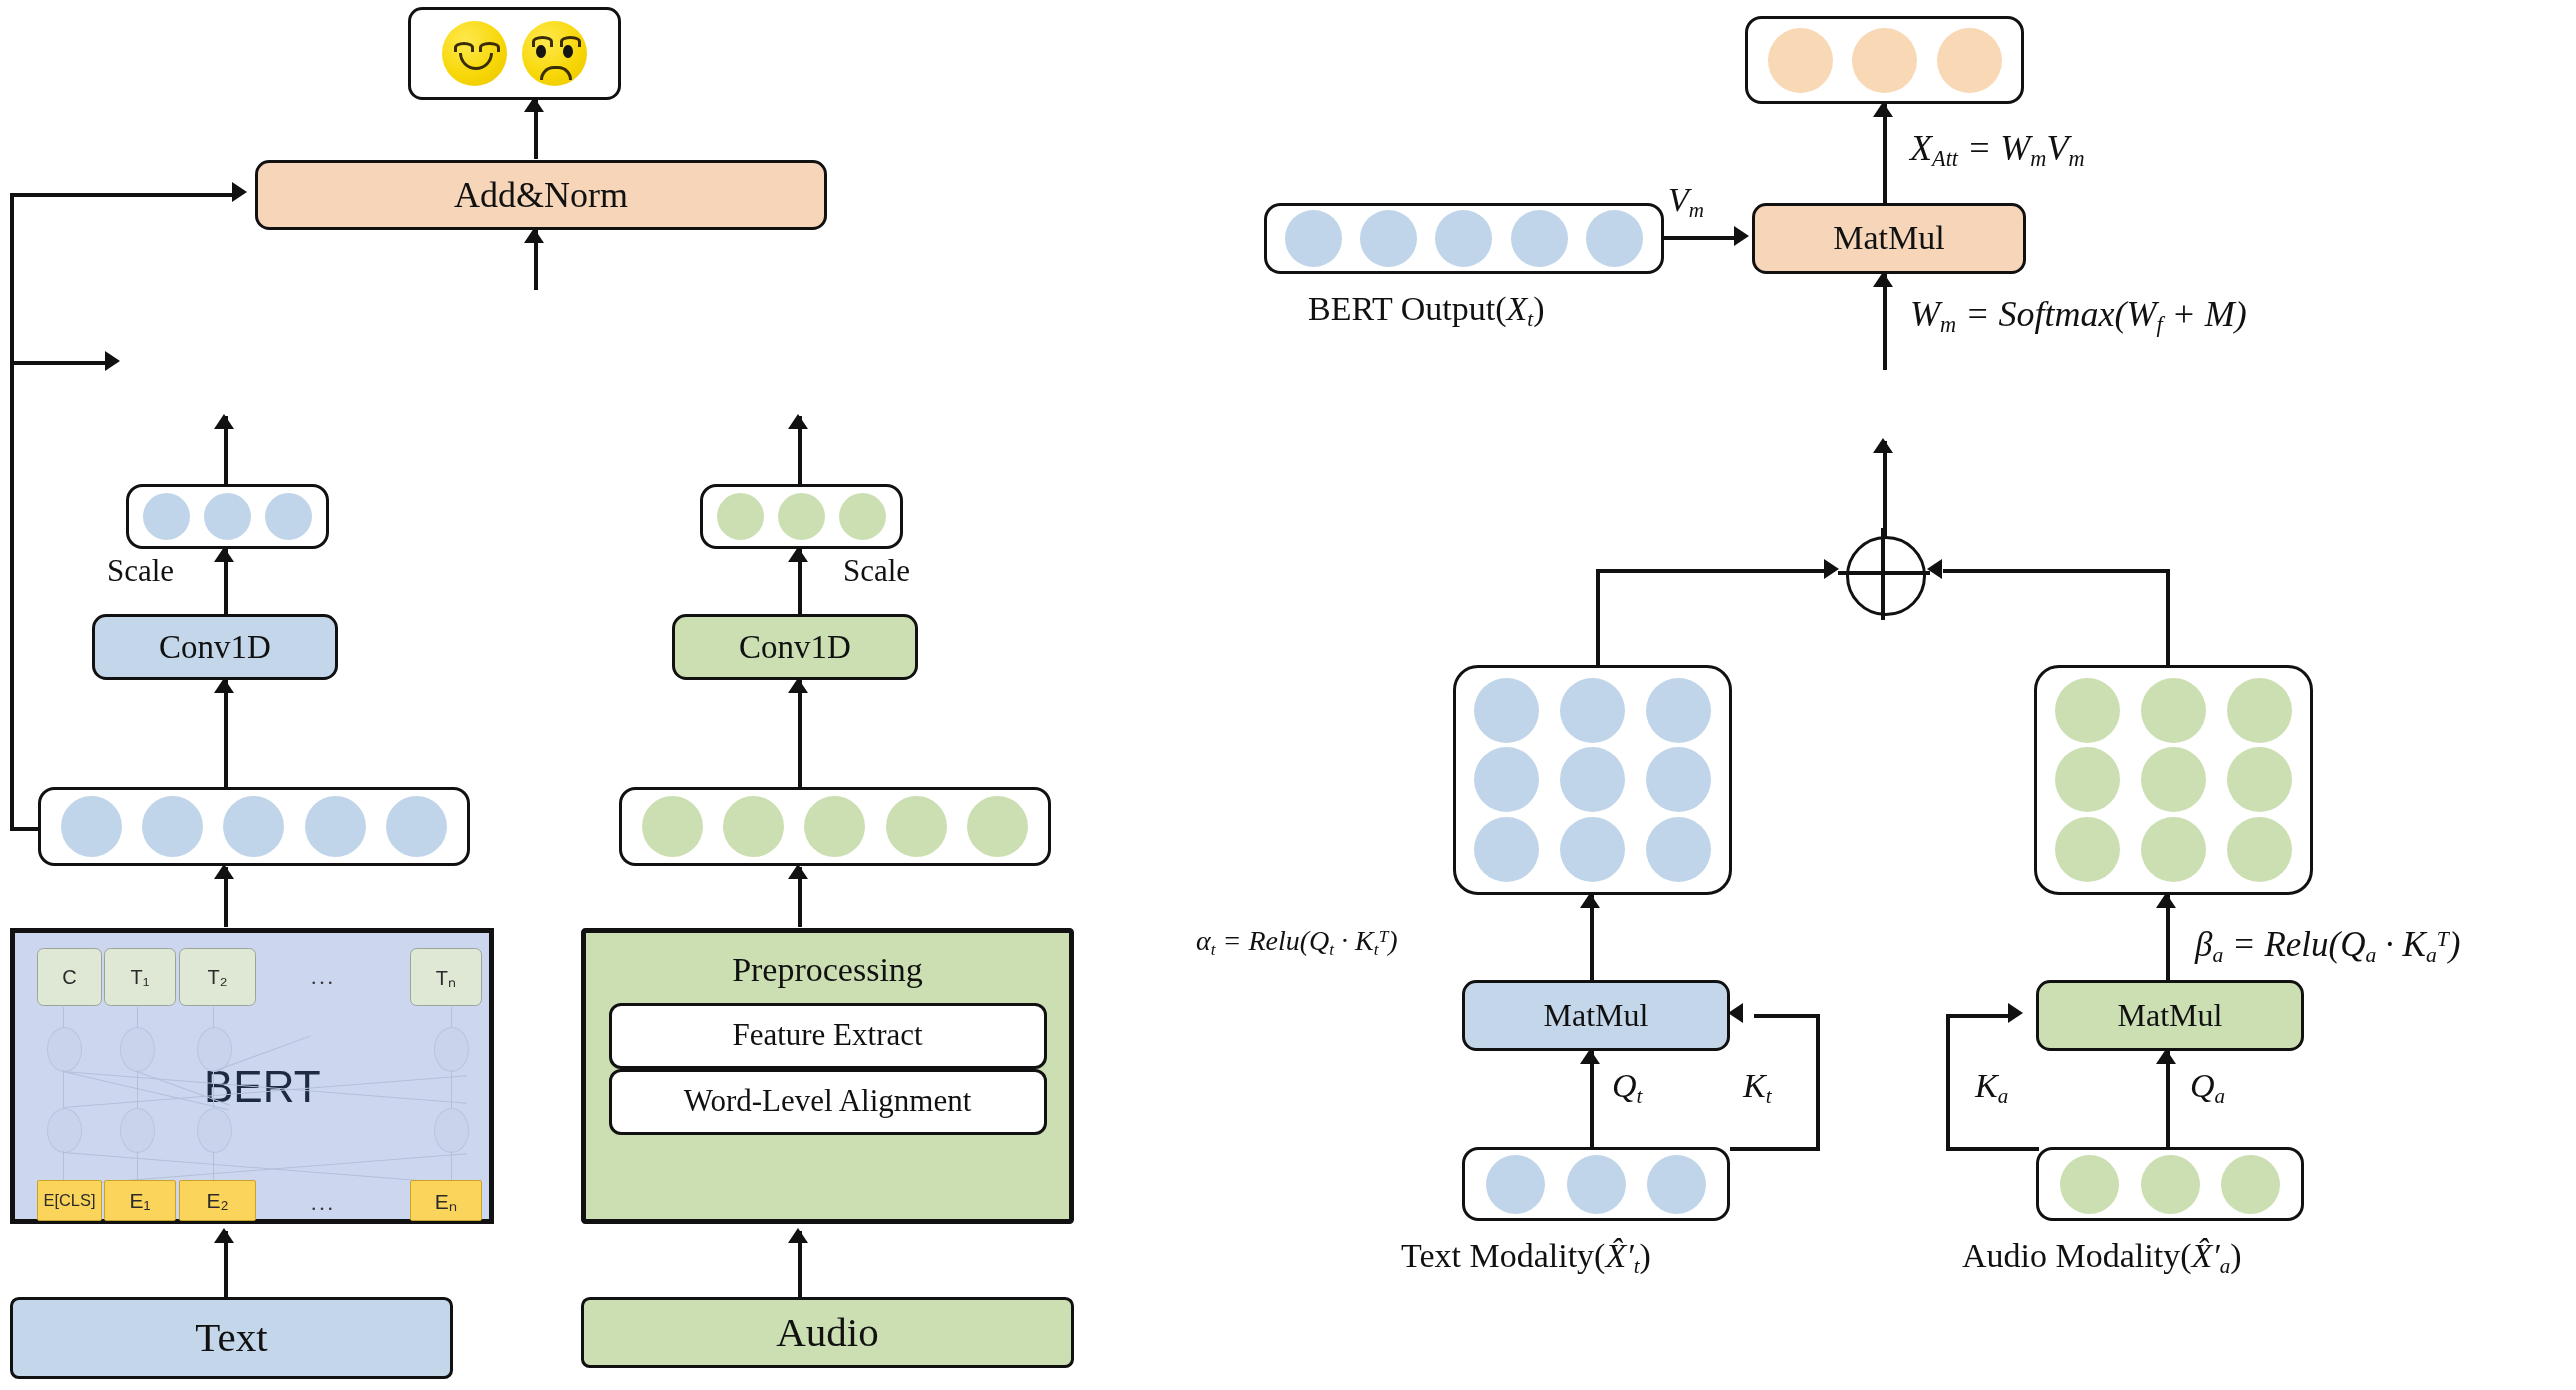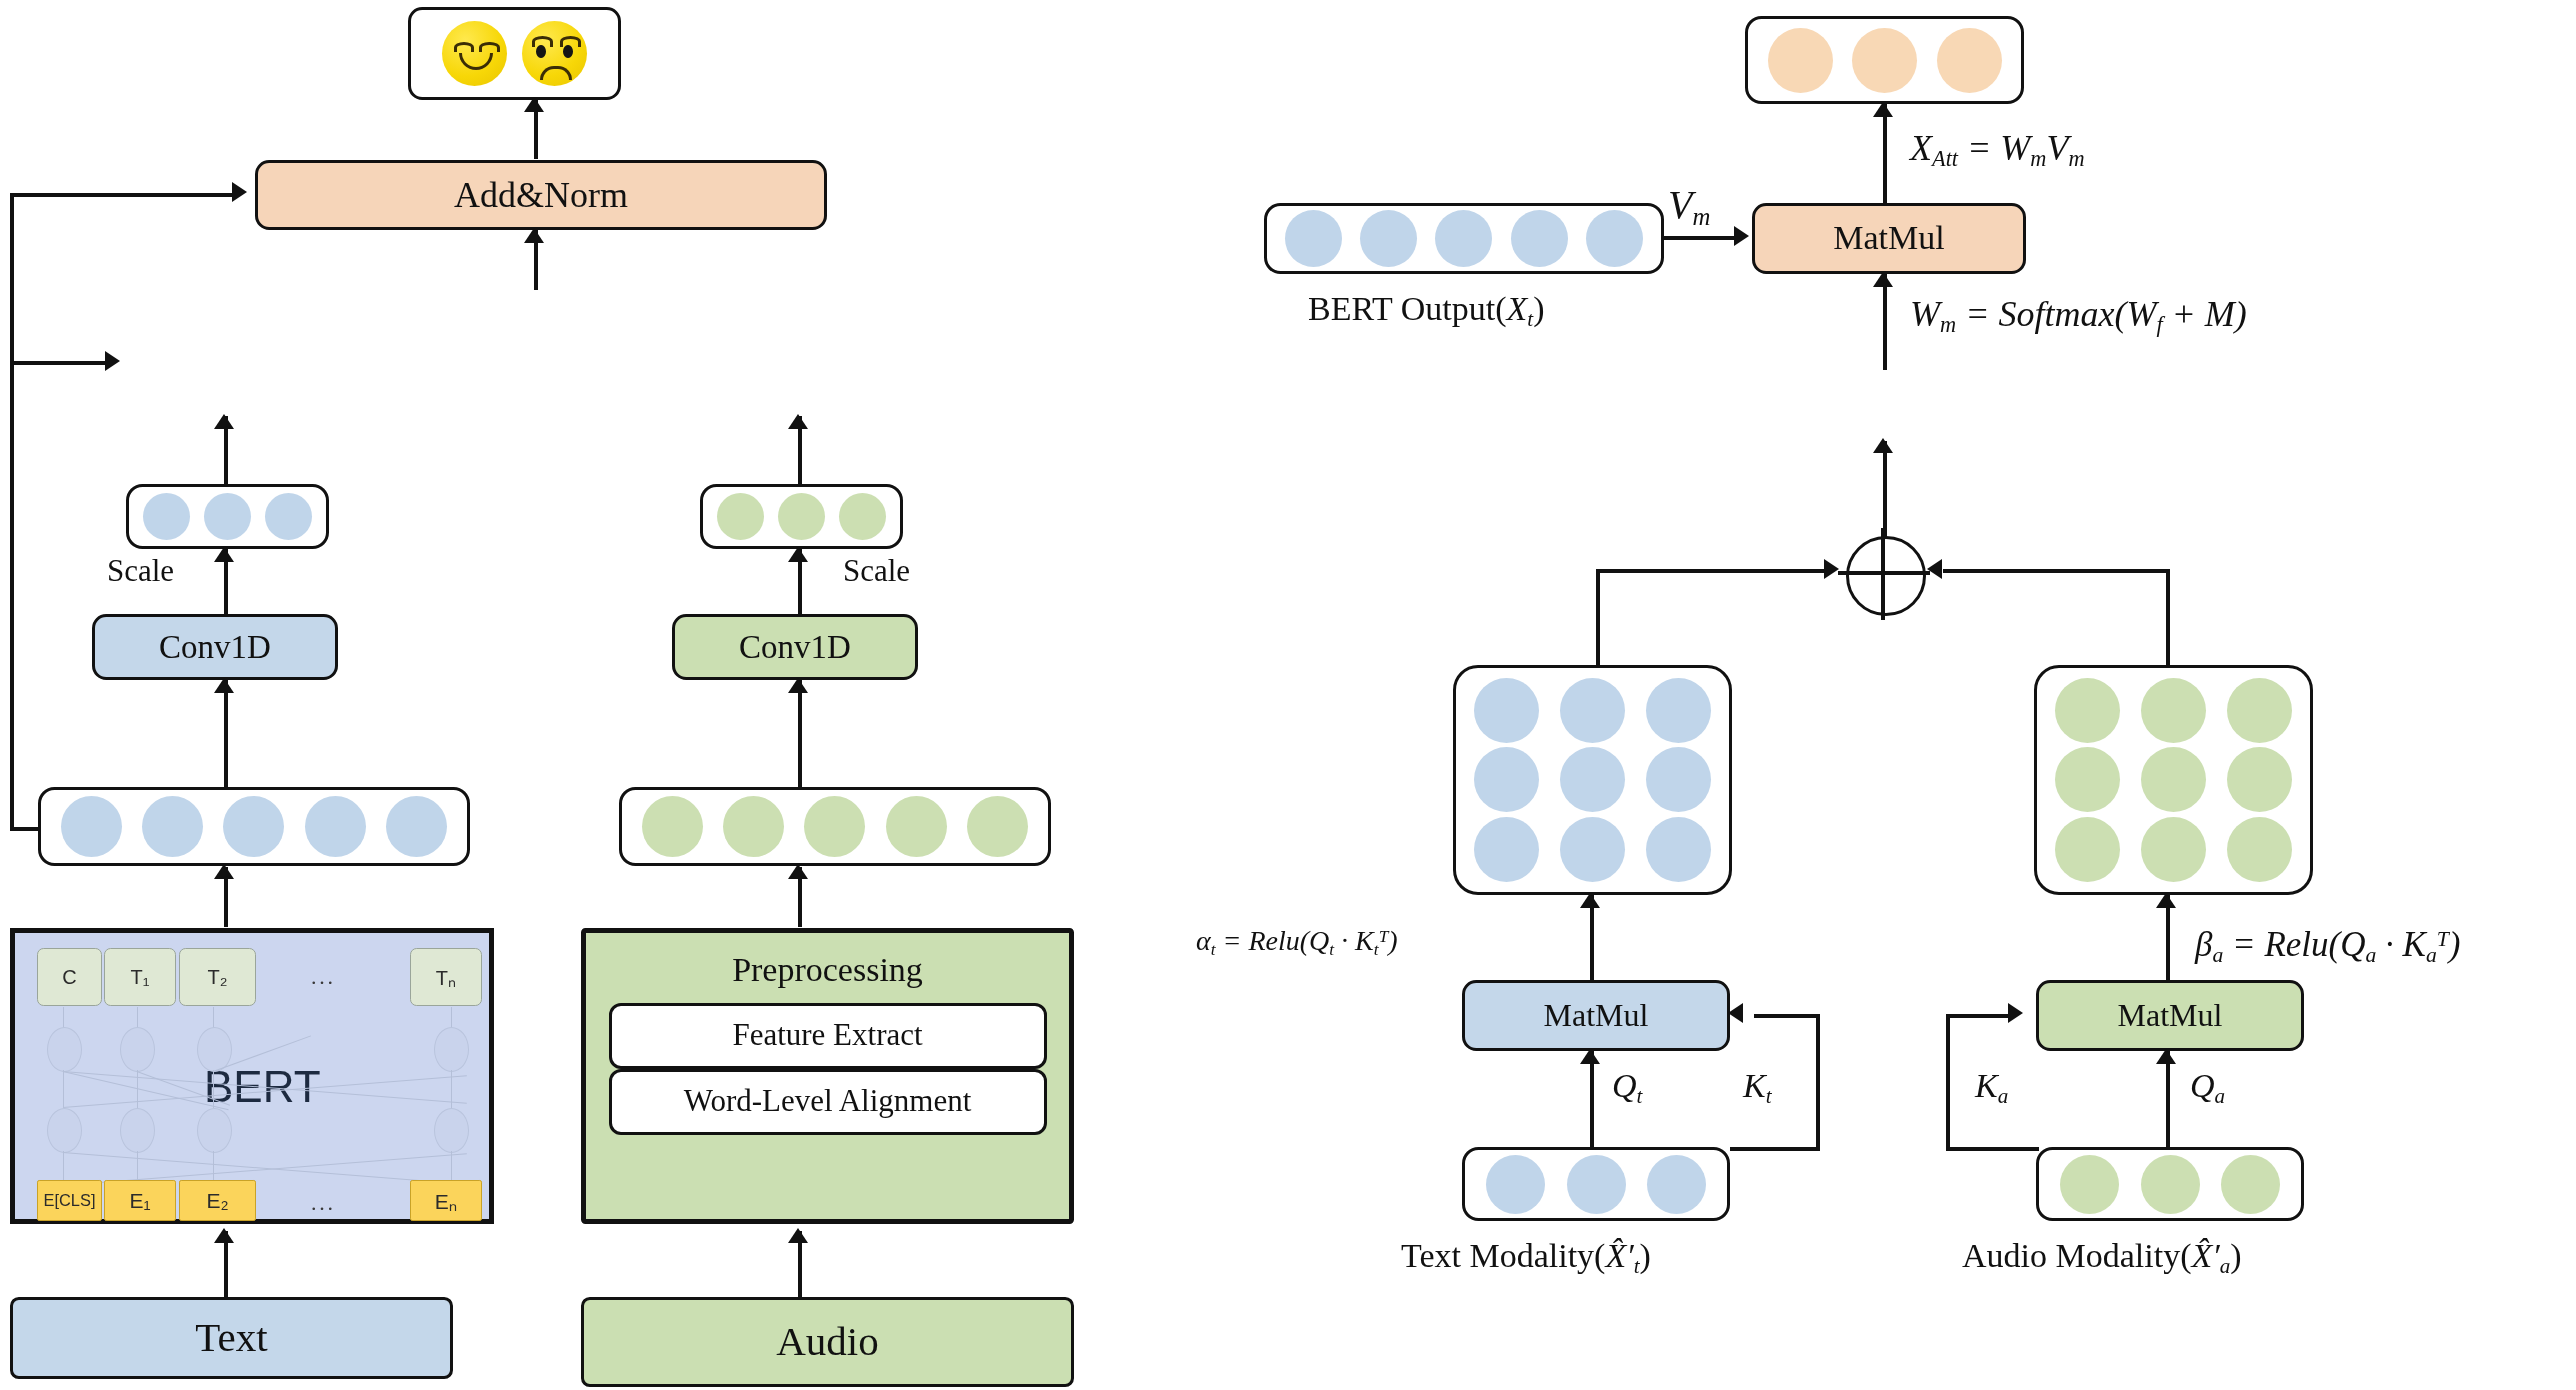--- a/index.html
+++ b/index.html
@@ -221,21 +221,21 @@
       <span>Feature Extract</span>
     </div>
     <div class="node white" style="position:relative;left:0;top:0;width:438px;height:66px;border:3.8px solid #111;border-radius:12px;font-size:31px;margin-bottom:20px;">
       <span>Word-Level Alignment</span>
     </div>
   </div>
 
   <div class="ln vln" style="left:798px;top:1231px;height:66px;"></div>
   <div class="arw arw-up" style="left:788px;top:1228px;"></div>
 
-  <div class="node green sq" style="left:581px;top:1297px;width:493px;height:90px;border-radius:8.8px;font-size:41px;">
+  <div class="node green sq" style="left:581px;top:1297px;width:493px;height:71px;border-radius:8.8px;font-size:41px;">
     <span>Audio</span>
   </div>
 
   <div class="ln vln" style="left:798px;top:416px;height:70px;"></div>
   <div class="arw arw-up" style="left:788px;top:414px;"></div>
 
   <div class="circrow" style="left:1745px;top:16.4px;width:279px;height:88px;">
     <div class="circ c-orange" style="width:65px;height:65px;"></div>
     <div class="circ c-orange" style="width:65px;height:65px;"></div>
     <div class="circ c-orange" style="width:65px;height:65px;"></div>
@@ -250,21 +250,21 @@
 
   <div class="circrow" style="left:1264px;top:203px;width:400px;height:71px;">
     <div class="circ c-blue" style="width:57px;height:57px;"></div>
     <div class="circ c-blue" style="width:57px;height:57px;"></div>
     <div class="circ c-blue" style="width:57px;height:57px;"></div>
     <div class="circ c-blue" style="width:57px;height:57px;"></div>
     <div class="circ c-blue" style="width:57px;height:57px;"></div>
   </div>
   <div class="ln hln" style="left:1664px;top:236px;width:71px;"></div>
   <div class="arw arw-rt" style="left:1734px;top:226px;"></div>
-  <div class="lbl ital" style="left:1668px;top:181px;font-size:40px;">V<sub>m</sub></div>
+  <div class="lbl ital" style="left:1668px;top:181px;font-size:34px;">V<sub>m</sub></div>
   <div class="lbl" style="left:1308px;top:290px;font-size:34px;">BERT Output(<span class="ital">X<sub>t</sub></span>)</div>
 
   <div class="ln vln" style="left:1883px;top:274px;height:96px;"></div>
   <div class="arw arw-up" style="left:1873px;top:272px;"></div>
   <div class="lbl ital" style="left:1910px;top:293px;font-size:36px;">W<sub>m</sub> = Softmax(W<sub>f</sub> + M)</div>
 
 
   <div class="ln vln" style="left:1883px;top:441px;height:101px;"></div>
   <div class="arw arw-up" style="left:1873px;top:438px;"></div>
 

